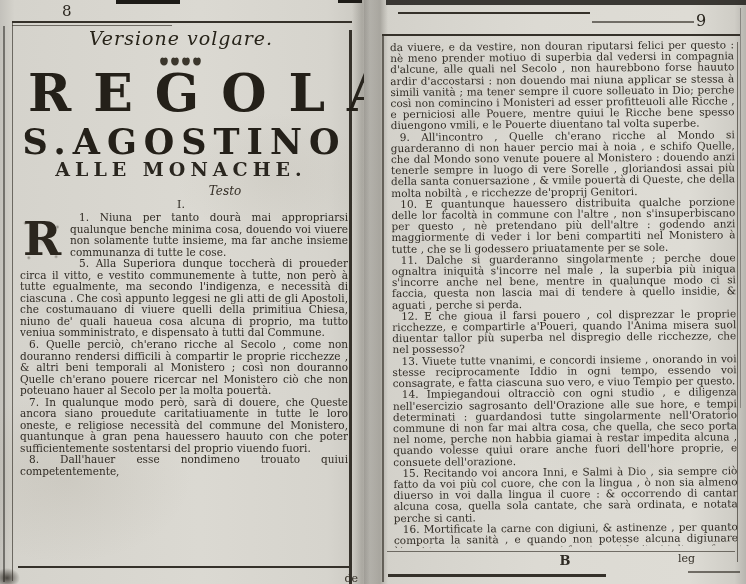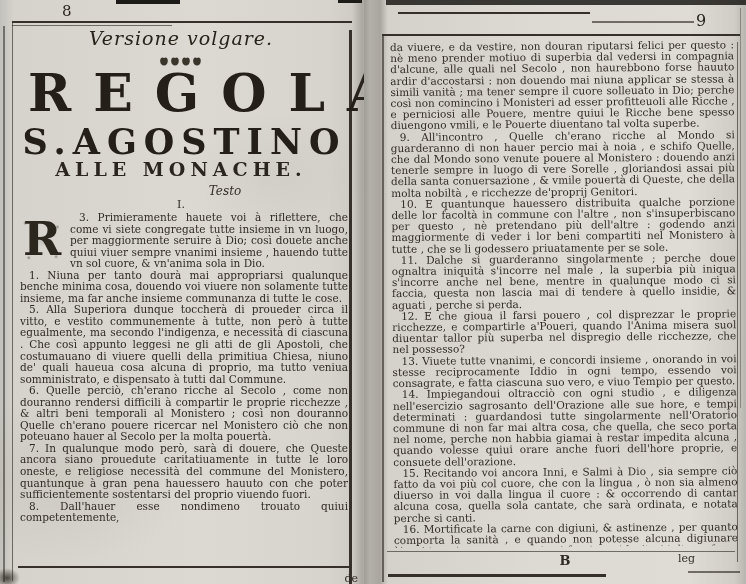--- a/index.html
+++ b/index.html
@@ -90,21 +90,20 @@
     </div>
 
     <div id="t1" class="center">REGOLA</div>
     <div id="t3" class="center">S.AGOSTINO</div>
     <div id="t4" class="center">ALLE MONACHE.</div>
     <div id="testo" class="center">Testo</div>
     <div id="sec1" class="center">I.</div>
 
     <div class="bodytext" id="body-left">
       <p class="noindent"><span class="dropcap">R</span></p>
-      <p>3. Primieramente hauete voi à riflettere, che come vi siete congregate tutte insieme in vn luogo, per maggiormente seruire à Dio; così douete anche quiui viuer sempre vnanimi insieme , hauendo tutte vn sol cuore, &amp; vn'anima sola in Dio.</p>
       <p>1. Niuna per tanto dourà mai appropriarsi qualunque benche minima cosa, douendo voi viuere non solamente tutte insieme, ma far anche insieme communanza di tutte le cose.</p>
       <p>5. Alla Superiora dunque toccherà di proueder circa il vitto, e vestito communemente à tutte, non però à tutte egualmente, ma secondo l'indigenza, e necessità di ciascuna . Che così appunto leggesi ne gli atti de gli Apostoli, che costumauano di viuere quelli della primitiua Chiesa, niuno de' quali haueua cosa alcuna di proprio, ma tutto veniua somministrato, e dispensato à tutti dal Commune.</p>
       <p>6. Quelle perciò, ch'erano ricche al Secolo , come non douranno rendersi difficili à compartir le proprie ricchezze , &amp; altri beni temporali al Monistero ; così non douranno Quelle ch'erano pouere ricercar nel Monistero ciò che non poteuano hauer al Secolo per la molta pouertà.</p>
       <p>7. In qualunque modo però, sarà di douere, che Queste ancora siano prouedute caritatiuamente in tutte le loro oneste, e religiose necessità del commune del Monistero, quantunque à gran pena hauessero hauuto con che poter sufficientemente sostentarsi del proprio viuendo fuori.</p>
       <p>8. Dall'hauer esse nondimeno trouato quiui competentemente,</p>
     </div>
 
     <div class="rule" style="left:18px;top:566px;width:332px;height:2px;"></div>
     <div class="catchword" style="left:312px;top:572px;width:46px;text-align:right;">de</div>
   </div>

